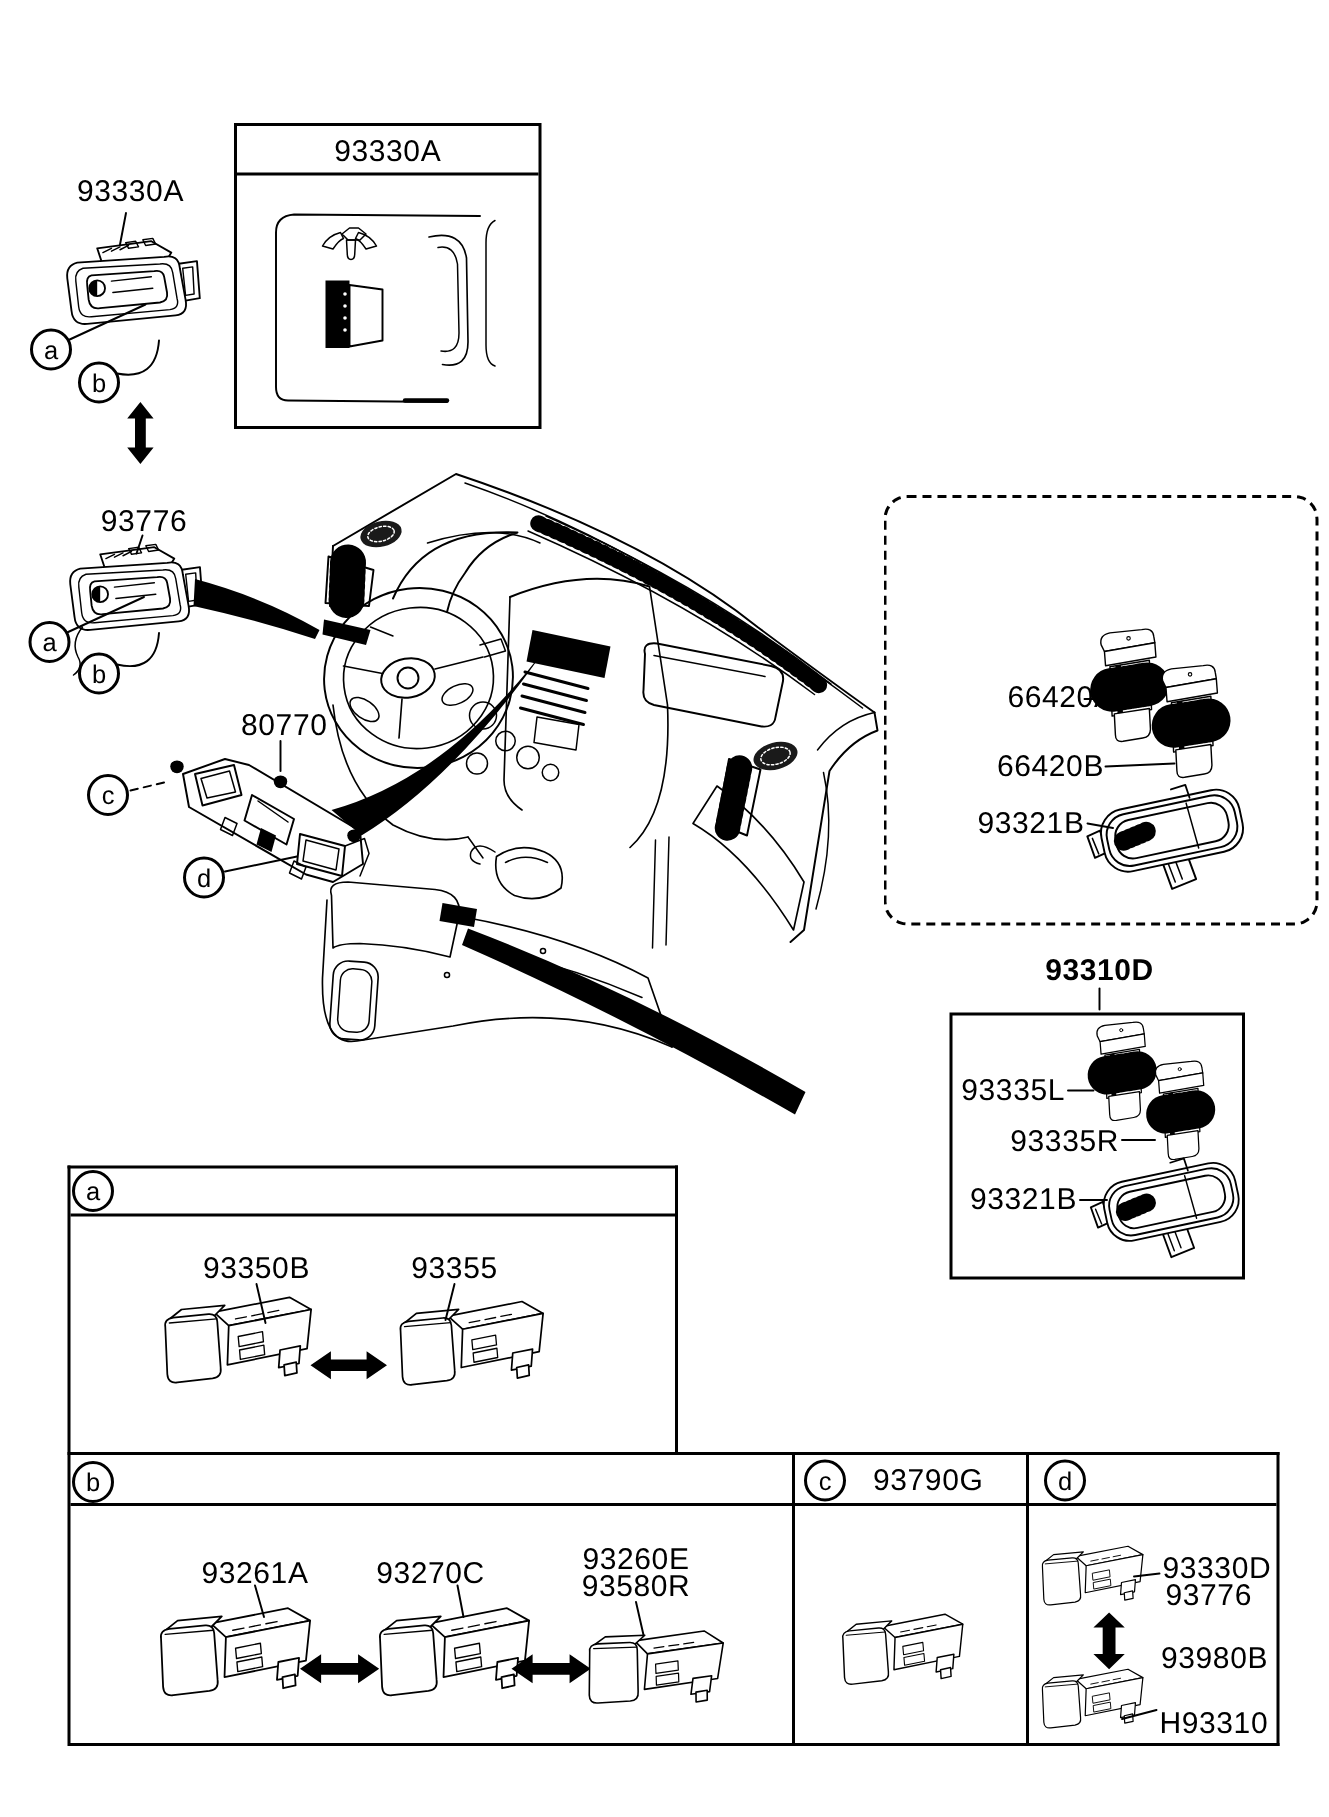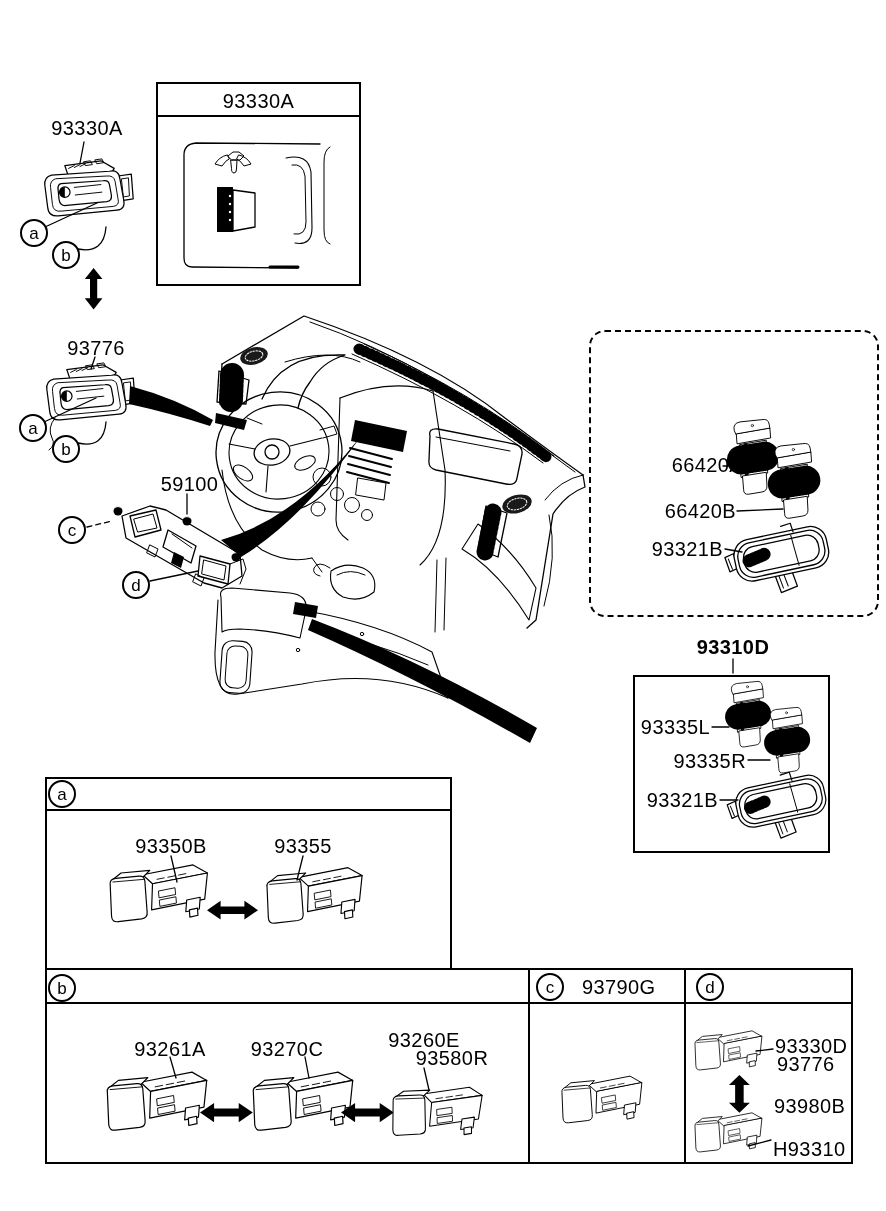--- a/index.html
+++ b/index.html
@@ -321,38 +321,38 @@
 <div class="marker" style="left:58px; top:516px;">c</div>
 <div class="marker" style="left:122px; top:571px;">d</div>
 <div class="marker" style="left:48px; top:780px;">a</div>
 <div class="marker" style="left:48px; top:974px;">b</div>
 <div class="marker" style="left:536px; top:973px;">c</div>
 <div class="marker" style="left:696px; top:973px;">d</div>
 
 <div class="layer">
   <div class="lbl ctr" style="left:47px; top:118px; width:80px;">93330A</div>
   <div class="lbl ctr" style="left:56px; top:338px; width:80px;">93776</div>
-  <div class="lbl ctr" style="left:147px; top:474px; width:85px;">59100</div>
+  <div class="lbl ctr" style="left:147px; top:474px; width:85px;">80770</div>
 
   <div class="lbl rgt" style="left:642px; top:455px; width:78px;margin-left:23px;">66420A</div>
   <div class="lbl rgt" style="left:658px; top:501px; width:78px;">66420B</div>
   <div class="lbl rgt" style="left:647px; top:539px; width:76px;">93321B</div>
 
   <div class="lbl ctr" style="left:691px; top:637px; width:84px;font-weight:bold;">93310D</div>
   <div class="lbl rgt" style="left:636px; top:717px; width:74px;">93335L</div>
   <div class="lbl rgt" style="left:670px; top:751px; width:76px;">93335R</div>
   <div class="lbl rgt" style="left:643px; top:790px; width:75px;">93321B</div>
 
   <div class="lbl ctr" style="left:131px; top:836px; width:80px;">93350B</div>
   <div class="lbl ctr" style="left:263px; top:836px; width:80px;">93355</div>
 
   <div class="lbl ctr" style="left:130px; top:1039px; width:80px;">93261A</div>
   <div class="lbl ctr" style="left:247px; top:1039px; width:80px;">93270C</div>
   <div class="lbl ctr" style="left:384px; top:1030px; width:80px;">93260E</div>
-  <div class="lbl ctr" style="left:384px; top:1048px; width:80px;margin-left:28px;">93580R</div>
+  <div class="lbl ctr" style="left:384px; top:1048px; width:80px;">93580R</div>
 
   <div class="lbl" style="left:582px; top:977px;">93790G</div>
 
   <div class="lbl" style="left:775px; top:1036px;">93330D</div>
   <div class="lbl" style="left:777px; top:1054px;">93776</div>
   <div class="lbl" style="left:774px; top:1096px;">93980B</div>
   <div class="lbl" style="left:773px; top:1139px;">H93310</div>
 </div>
 
 </div>

